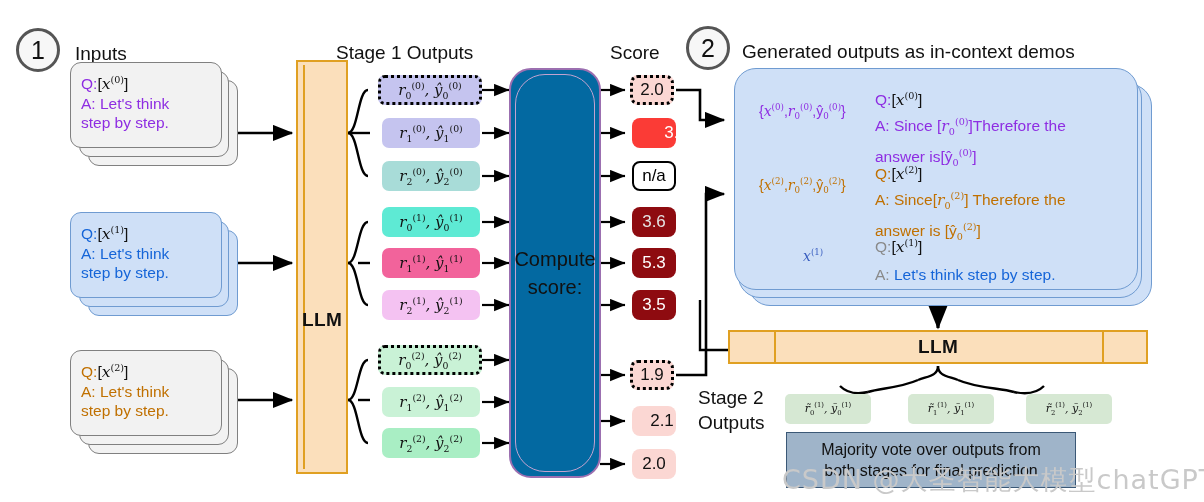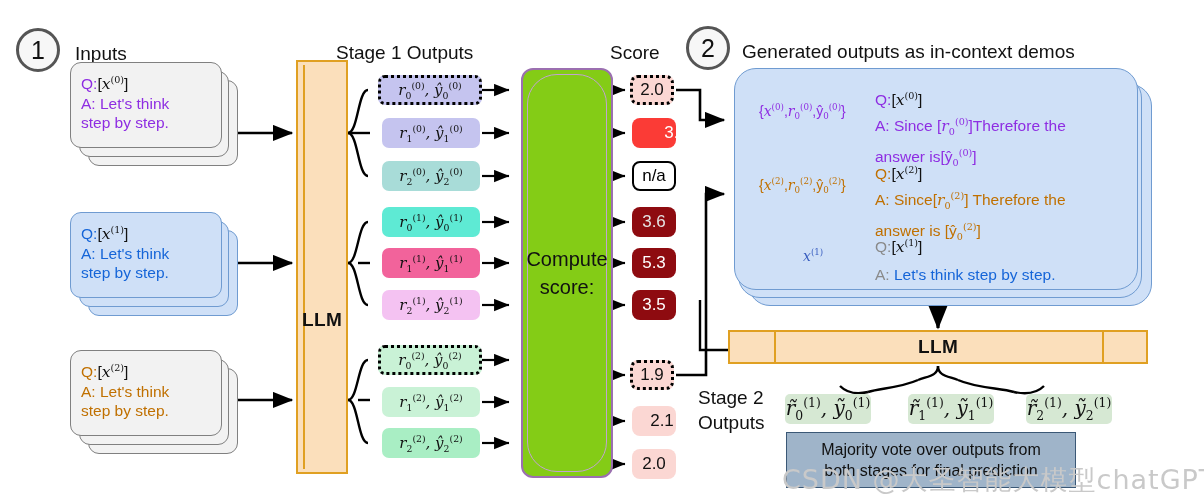--- a/index.html
+++ b/index.html
@@ -34,22 +34,22 @@
                  border-left:2.2px solid #e0a022;}
   .llmlabel{font-size:19px;font-weight:bold;letter-spacing:.4px;}
 
   
   .pill{height:30px;border-radius:7px;display:flex;align-items:center;
         justify-content:center;font-size:15px;box-sizing:border-box;
         white-space:nowrap;}
   .pill.dotted{border:3.2px dotted #000;}
 
   
-  .scorebox{background:#84cc16;border:2.4px solid #9b6fb0;border-radius:12px;
-            box-sizing:border-box;margin-left:12px;}
+  .scorebox{background:#0369a1;border:2.4px solid #9b6fb0;border-radius:22px;
+            box-sizing:border-box;}
   .scorebox .inb{position:absolute;left:4px;top:4px;right:4px;bottom:4px;
             border:1.6px solid #c2a3d0;border-radius:30px;}
   .scorebox .lbl{position:absolute;left:0;right:0;top:50%;transform:translateY(-50%);
             text-align:center;font-size:20px;line-height:28px;color:#111;}
 
   
   .chip{height:30px;width:44px;display:flex;align-items:center;justify-content:center;
         font-size:17px;box-sizing:border-box;border-radius:8px;}
   .chip.dotted{border:3.2px dotted #000;}
   .chip.na{border:2px solid #000;background:#fff;color:#000;}
@@ -60,21 +60,21 @@
   .demoline{font-size:15.5px;line-height:21px;white-space:nowrap;}
   .c-gray{color:#8a8a8a;}
 
   
   .llmrow{background:#fbdfbb;border:2.2px solid #e0a022;box-sizing:border-box;
           display:flex;align-items:center;justify-content:center;}
   .llmrow .div{position:absolute;top:0;bottom:0;width:0;border-left:2.2px solid #e0a022;}
 
   
   .gpill{height:30px;background:#d6e8d3;border-radius:5px;display:flex;
-         align-items:center;justify-content:center;font-size:20px;white-space:nowrap;}
+         align-items:center;justify-content:center;font-size:11px;white-space:nowrap;}
 
   
   .votebox{background:#9fb4c9;border:1.8px solid #3b5876;box-sizing:border-box;
            display:flex;align-items:center;justify-content:center;text-align:center;
            font-size:16px;line-height:21px;color:#111;}
 
   .wm{font-size:27px;color:#c9c9c9;white-space:nowrap;letter-spacing:1px;
       font-family:"DejaVu Sans",sans-serif;}
   svg.ov{position:absolute;left:0;top:0;width:1204px;height:502px;
          pointer-events:none;overflow:visible;}

